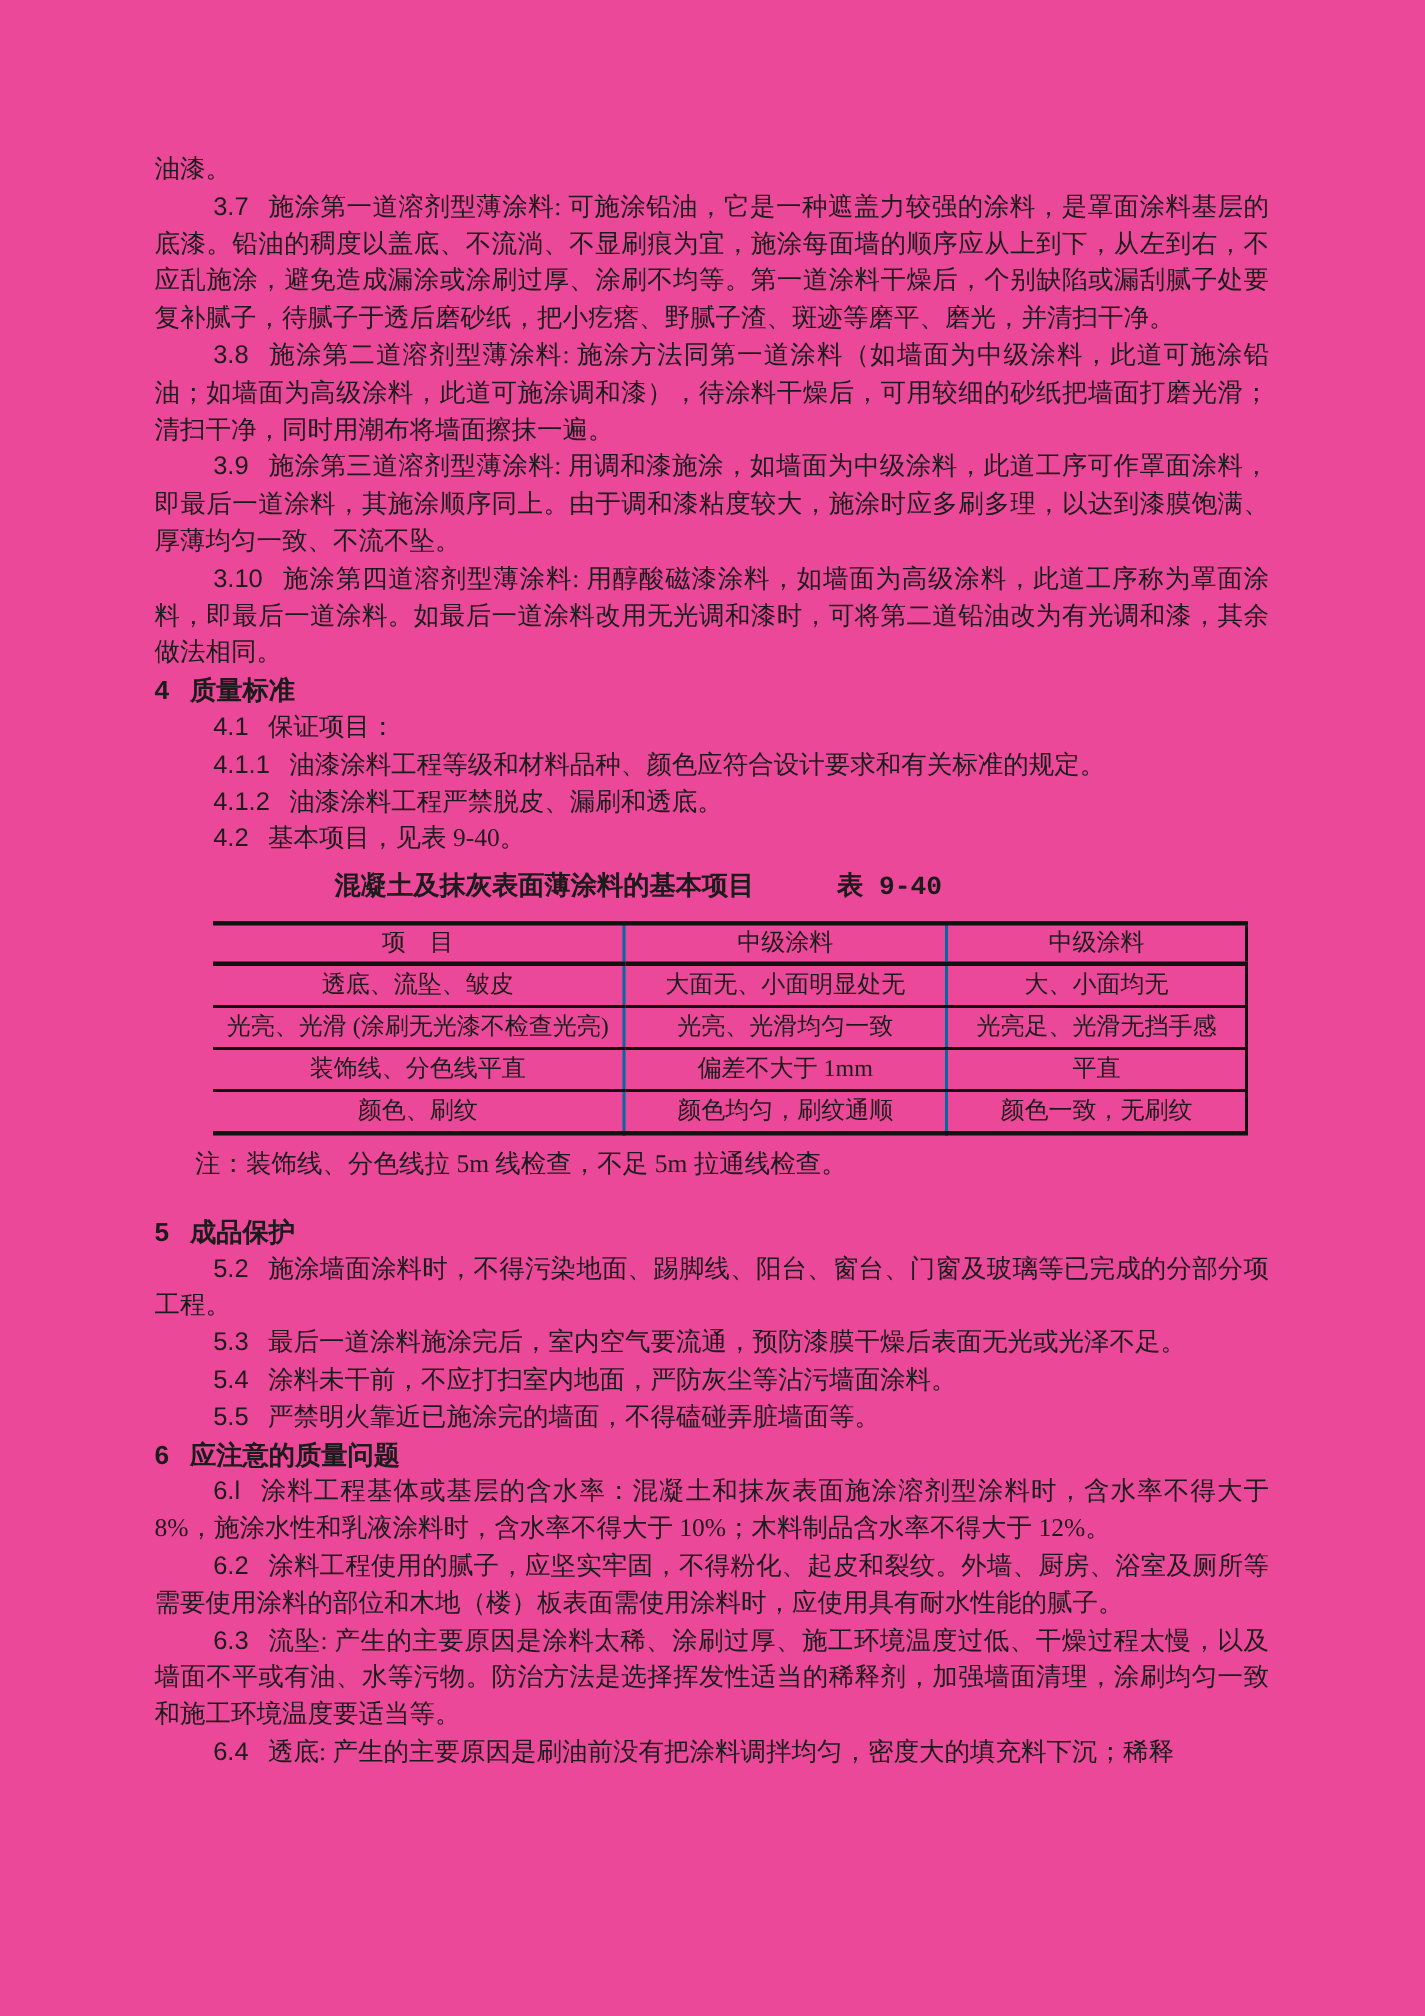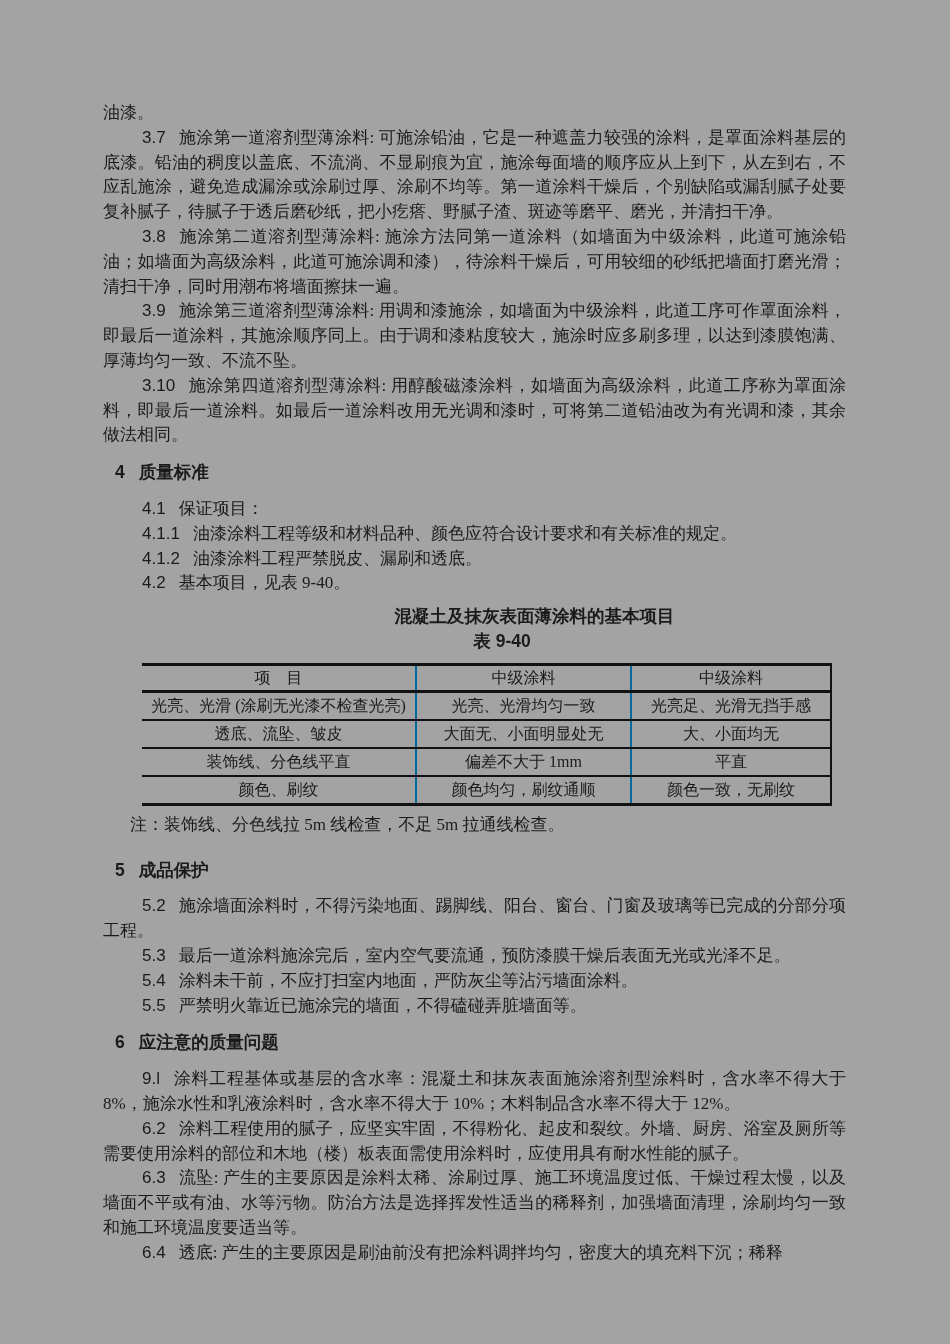--- a/index.html
+++ b/index.html
@@ -1,21 +1,21 @@
 <!DOCTYPE html>
 <html><head>
 <meta charset="utf-8">
 <style>
   html, body { margin: 0; padding: 0; background: #e8e8e8; }
   .page {
     position: relative;
     width: 950px;
     height: 1344px;
     margin: 0 auto;
-    background: #a3a3a3;
+    background: #ec4899;
     overflow: hidden;
     color: #1b1b1b;
     font-family: "Liberation Serif", "DejaVu Serif", serif;
   }
   .content {
     position: absolute;
     left: 103px;
     top: 101px;
     width: 743px;
     font-size: 17px;
@@ -24,39 +24,38 @@
   }
   p { margin: 0; }
   .cont-line { text-indent: 0; }
   .para { text-indent: 2.3em; }
   .num {
     font-family: "Liberation Sans", "DejaVu Sans", sans-serif;
     margin-right: 13px;
     white-space: nowrap;
   }
   .hd {
-    margin: 12px;
+    margin: 0;
     font-size: 17.5px;
     line-height: 24.8px;
     font-weight: 700;
     font-family: "Liberation Sans", "DejaVu Sans", sans-serif;
     text-align: left;
   }
   .hd .hd-num { margin-right: 14px; }
   .hd5 { margin-top: 20px; }
 
   .tbl-caption {
     margin-top: 8px;
     display: flex;
-    align-items: center;
+    align-items: flex-end;
     font-weight: 700;
-    font-family: Liberation Sans, sans-serif;
+    font-family: Liberation Mono, monospace;
     font-size: 17.5px;
     text-align: left;
-    flex-direction: column;
   }
   .tbl-caption .tbl-title { margin-left: 120px; }
   .tbl-caption .tbl-label { margin-left: 55px; }
 
   table.basic {
     border-collapse: collapse;
     table-layout: fixed;
     margin-top: 9px;
     margin-left: 39px;
     width: 672px;
@@ -123,28 +122,28 @@
     </div>
 
     <table class="basic">
       <tbody>
           <tr class="thead">
         <td class="c1">项　目</td>
         <td class="c2">中级涂料</td>
         <td class="c3">中级涂料</td>
       </tr>
       <tr>
+        <td>透底、流坠、皱皮</td>
+        <td>大面无、小面明显处无</td>
+        <td>大、小面均无</td>
+      </tr>
+      <tr>
         <td>光亮、光滑 (涂刷无光漆不检查光亮)</td>
         <td>光亮、光滑均匀一致</td>
         <td>光亮足、光滑无挡手感</td>
-      </tr>
-      <tr>
-        <td>透底、流坠、皱皮</td>
-        <td>大面无、小面明显处无</td>
-        <td>大、小面均无</td>
       </tr>
       <tr>
         <td>装饰线、分色线平直</td>
         <td>偏差不大于 1mm</td>
         <td>平直</td>
       </tr>
       <tr>
         <td>颜色、刷纹</td>
         <td>颜色均匀，刷纹通顺</td>
         <td>颜色一致，无刷纹</td>
@@ -160,21 +159,21 @@
     <p class="para"><span class="num">5.2</span><span>施涂墙面涂料时，不得污染地面、踢脚线、阳台、窗台、门窗及玻璃等已完成的分部分项工程。</span></p>
 
     <p class="para"><span class="num">5.3</span><span>最后一道涂料施涂完后，室内空气要流通，预防漆膜干燥后表面无光或光泽不足。</span></p>
 
     <p class="para"><span class="num">5.4</span><span>涂料未干前，不应打扫室内地面，严防灰尘等沾污墙面涂料。</span></p>
 
     <p class="para"><span class="num">5.5</span><span>严禁明火靠近已施涂完的墙面，不得磕碰弄脏墙面等。</span></p>
 
     <h2 class="hd"><span class="hd-num">6</span><span>应注意的质量问题</span></h2>
 
-    <p class="para"><span class="num">9.l</span><span>涂料工程基体或基层的含水率：混凝土和抹灰表面施涂溶剂型涂料时，含水率不得大于 8%，施涂水性和乳液涂料时，含水率不得大于 10%；木料制品含水率不得大于 12%。</span></p>
+    <p class="para"><span class="num">6.l</span><span>涂料工程基体或基层的含水率：混凝土和抹灰表面施涂溶剂型涂料时，含水率不得大于 8%，施涂水性和乳液涂料时，含水率不得大于 10%；木料制品含水率不得大于 12%。</span></p>
 
     <p class="para"><span class="num">6.2</span><span>涂料工程使用的腻子，应坚实牢固，不得粉化、起皮和裂纹。外墙、厨房、浴室及厕所等需要使用涂料的部位和木地（楼）板表面需使用涂料时，应使用具有耐水性能的腻子。</span></p>
 
     <p class="para"><span class="num">6.3</span><span>流坠: 产生的主要原因是涂料太稀、涂刷过厚、施工环境温度过低、干燥过程太慢，以及墙面不平或有油、水等污物。防治方法是选择挥发性适当的稀释剂，加强墙面清理，涂刷均匀一致和施工环境温度要适当等。</span></p>
 
     <p class="para"><span class="num">6.4</span><span>透底: 产生的主要原因是刷油前没有把涂料调拌均匀，密度大的填充料下沉；稀释</span></p>
 
   </div>
 </div>
 

